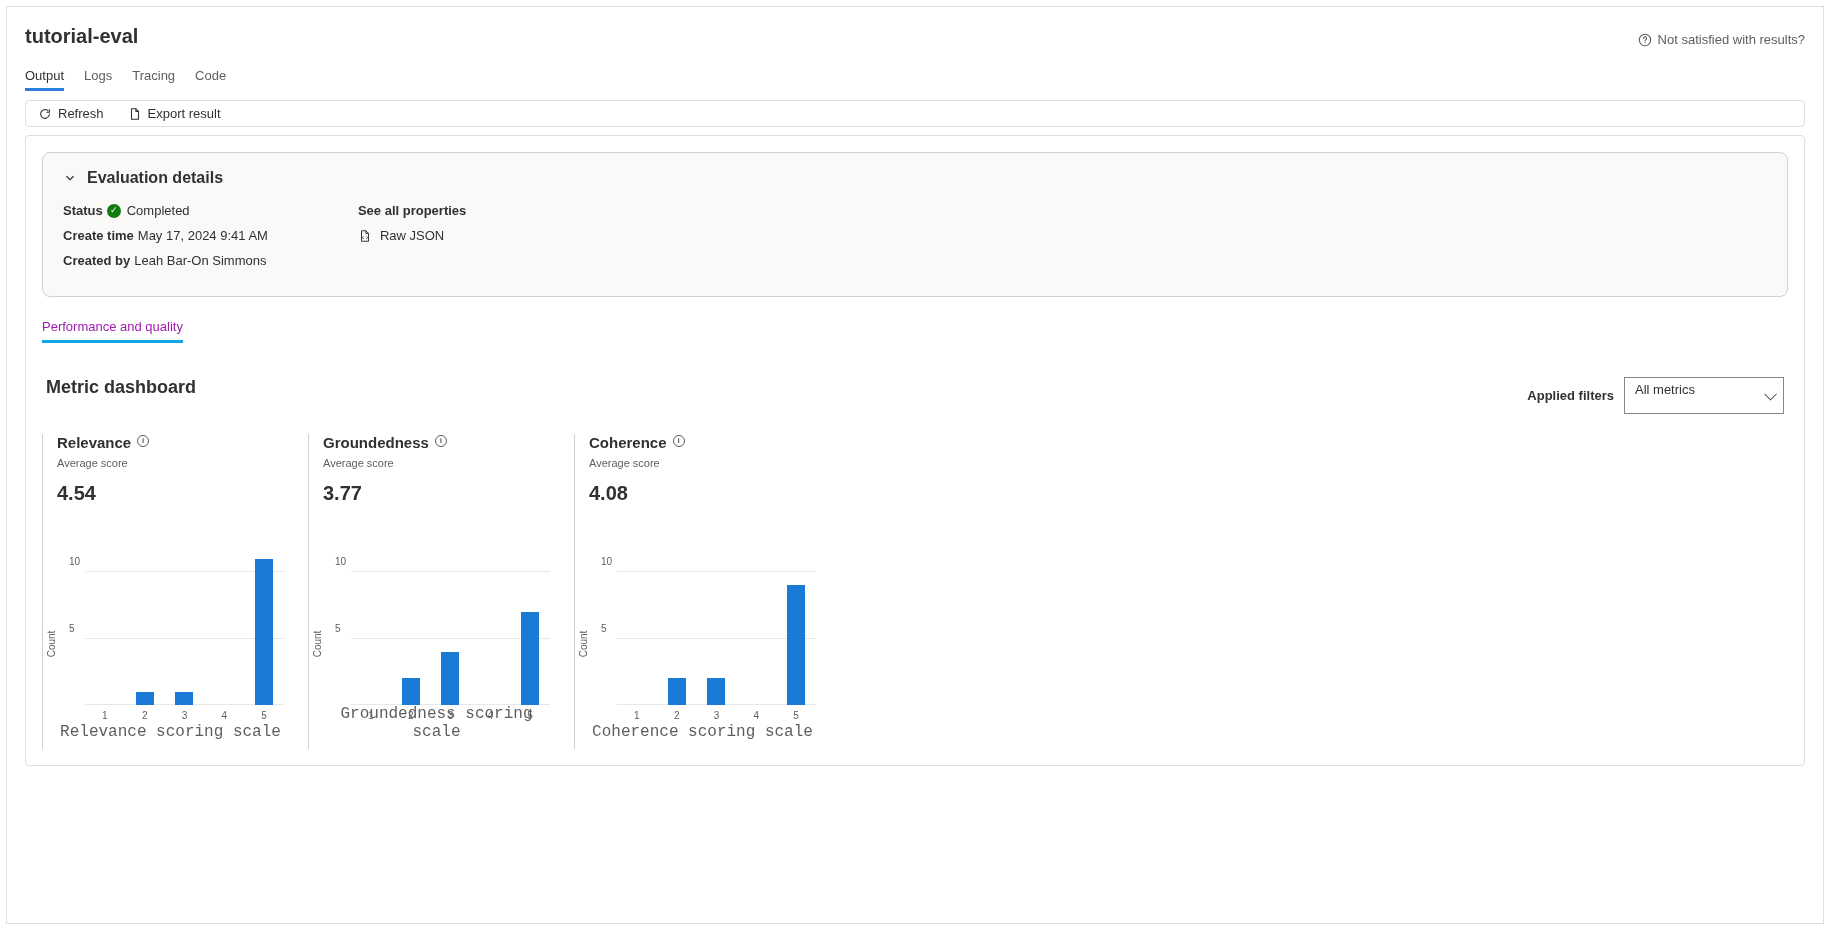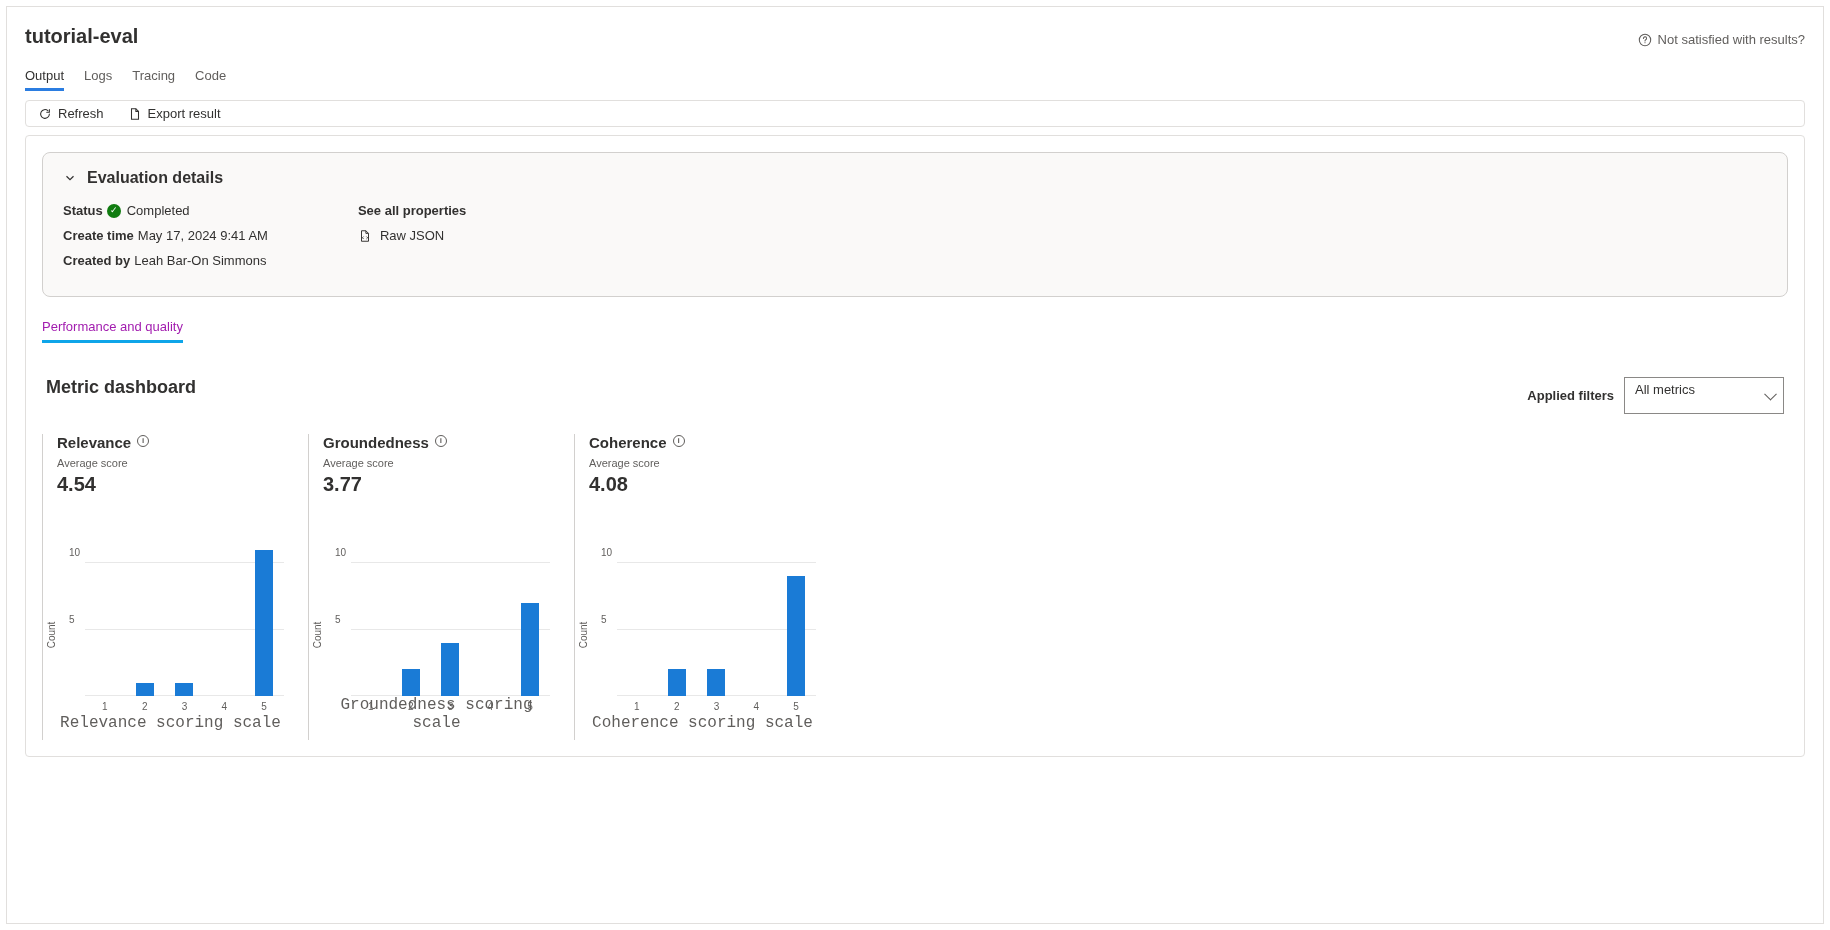--- a/index.html
+++ b/index.html
@@ -157,21 +157,21 @@
     width: 246px;
     border-left: 1px solid #d2d0ce;
     padding-left: 14px;
   }
   .metric-title {
     font-size: 15px;
     font-weight: 600;
     display: flex; align-items: center; gap: 6px;
   }
   .avg-label { font-size: 11px; color: #605e5c; margin-top: 6px; }
-  .avg-score { font-size: 20px; font-weight: 600; margin-top: 4px; }
+  .avg-score { font-size: 20px; font-weight: 600; margin-top: 13px; }
   .chart-area {
     margin-top: 34px;
     height: 210px;
     position: relative;
   }
   .y-axis-label {
     position: absolute;
     left: -6px;
     top: 50%;
     transform: translate(-50%, -50%) rotate(-90deg);

